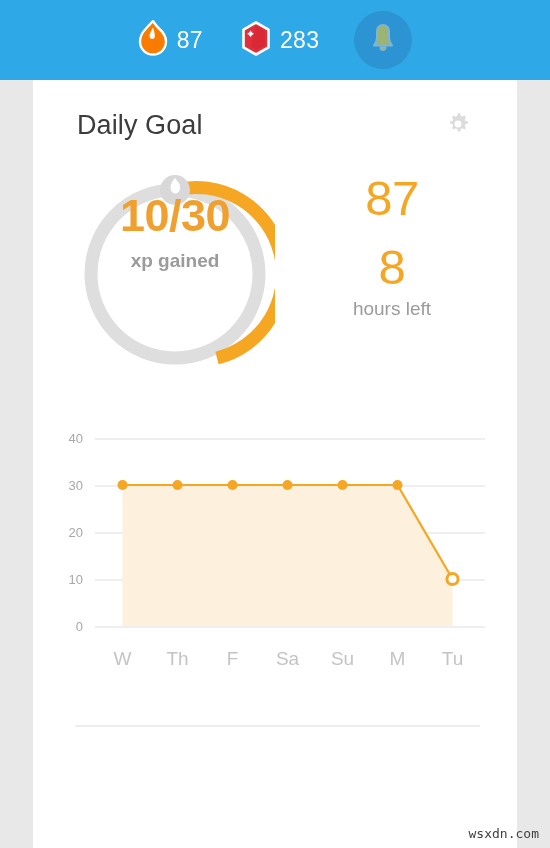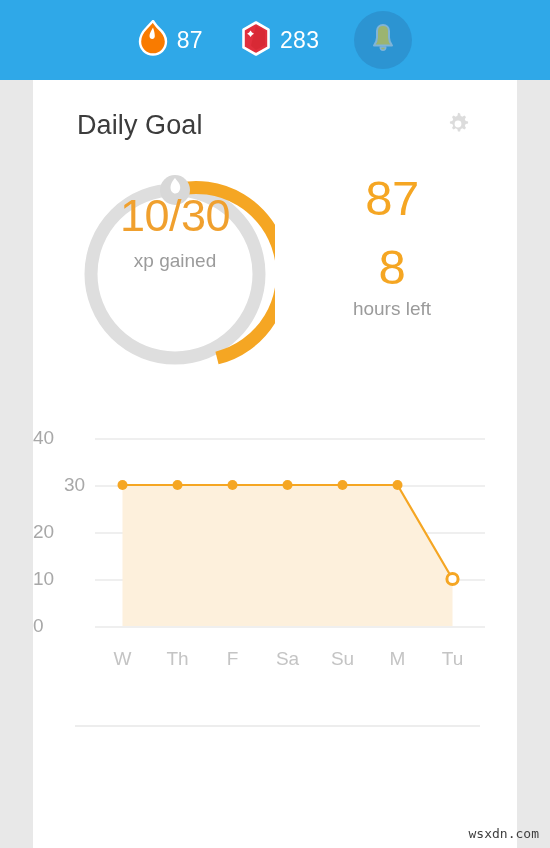--- a/index.html
+++ b/index.html
@@ -87,20 +87,21 @@
     position: absolute;
     left: 0; top: 88px;
     width: 484px;
     display: flex;
     align-items: flex-start;
   }
   .ring-wrap {
     position: relative;
     width: 200px; height: 212px;
     margin-left: 42px;
+    font-weight: bold;
   }
   .ring-center {
     position: absolute;
     left: 0; top: 24px;
     width: 200px;
     text-align: center;
   }
   .ring-big {
     font-size: 45px;
     color: #f0a02e;
@@ -135,22 +136,22 @@
   
   .chart-area {
     position: absolute;
     left: 0; top: 340px;
     width: 484px; height: 270px;
   }
   .ylabel {
     position: absolute;
     right: 0;
     width: 40px;
-    text-align: left;
-    font-size: 19px;
+    text-align: right;
+    font-size: 13px;
     color: #a8a8a8;
     transform: translateY(-50%);
   }
   .gridline {
     position: absolute;
     height: 2px;
     background: #efefef;
   }
   .xlabel {
     position: absolute;
@@ -284,21 +285,21 @@
           <div class="gridline" style="left: 62px; width: 390px; top: 206px;"></div>
           <div class="gridline" style="left: 62px; width: 390px; top: 159px;"></div>
           <div class="gridline" style="left: 62px; width: 390px; top: 112px;"></div>
           <div class="gridline" style="left: 62px; width: 390px; top: 65px;"></div>
           <div class="gridline" style="left: 62px; width: 390px; top: 18px;"></div>
         </div>
       <div id="chart-ylabels">
           <div class="ylabel" style="top: 206px; left: 0px; width: 50px;">0</div>
           <div class="ylabel" style="top: 159px; left: 0px; width: 50px;">10</div>
           <div class="ylabel" style="top: 112px; left: 0px; width: 50px;">20</div>
-          <div class="ylabel" style="top: 65px; left: 0px; width: 50px; padding-left: 31px;">30</div>
+          <div class="ylabel" style="top: 65px; left: 0px; width: 50px;">30</div>
           <div class="ylabel" style="top: 18px; left: 0px; width: 50px;">40</div>
         </div>
       <svg id="chart-svg" width="484" height="270" viewBox="0 0 484 270" style="position:absolute;left:0;top:0;">
           <path d="M89.5 206 L89.5 65 L144.5 65 L199.5 65 L254.5 65 L309.5 65 L364.5 65 L419.5 159 L419.5 206 Z" fill="#fdf0dc"></path>
           <path d="M89.5 65 L144.5 65 L199.5 65 L254.5 65 L309.5 65 L364.5 65 L419.5 159" fill="none" stroke="#f5a623" stroke-width="2.2"></path>
           <circle cx="89.5" cy="65" r="5" fill="#f5a623" stroke="#f5a623" stroke-width="0"></circle>
           <circle cx="144.5" cy="65" r="5" fill="#f5a623" stroke="#f5a623" stroke-width="0"></circle>
           <circle cx="199.5" cy="65" r="5" fill="#f5a623" stroke="#f5a623" stroke-width="0"></circle>
           <circle cx="254.5" cy="65" r="5" fill="#f5a623" stroke="#f5a623" stroke-width="0"></circle>
           <circle cx="309.5" cy="65" r="5" fill="#f5a623" stroke="#f5a623" stroke-width="0"></circle>

